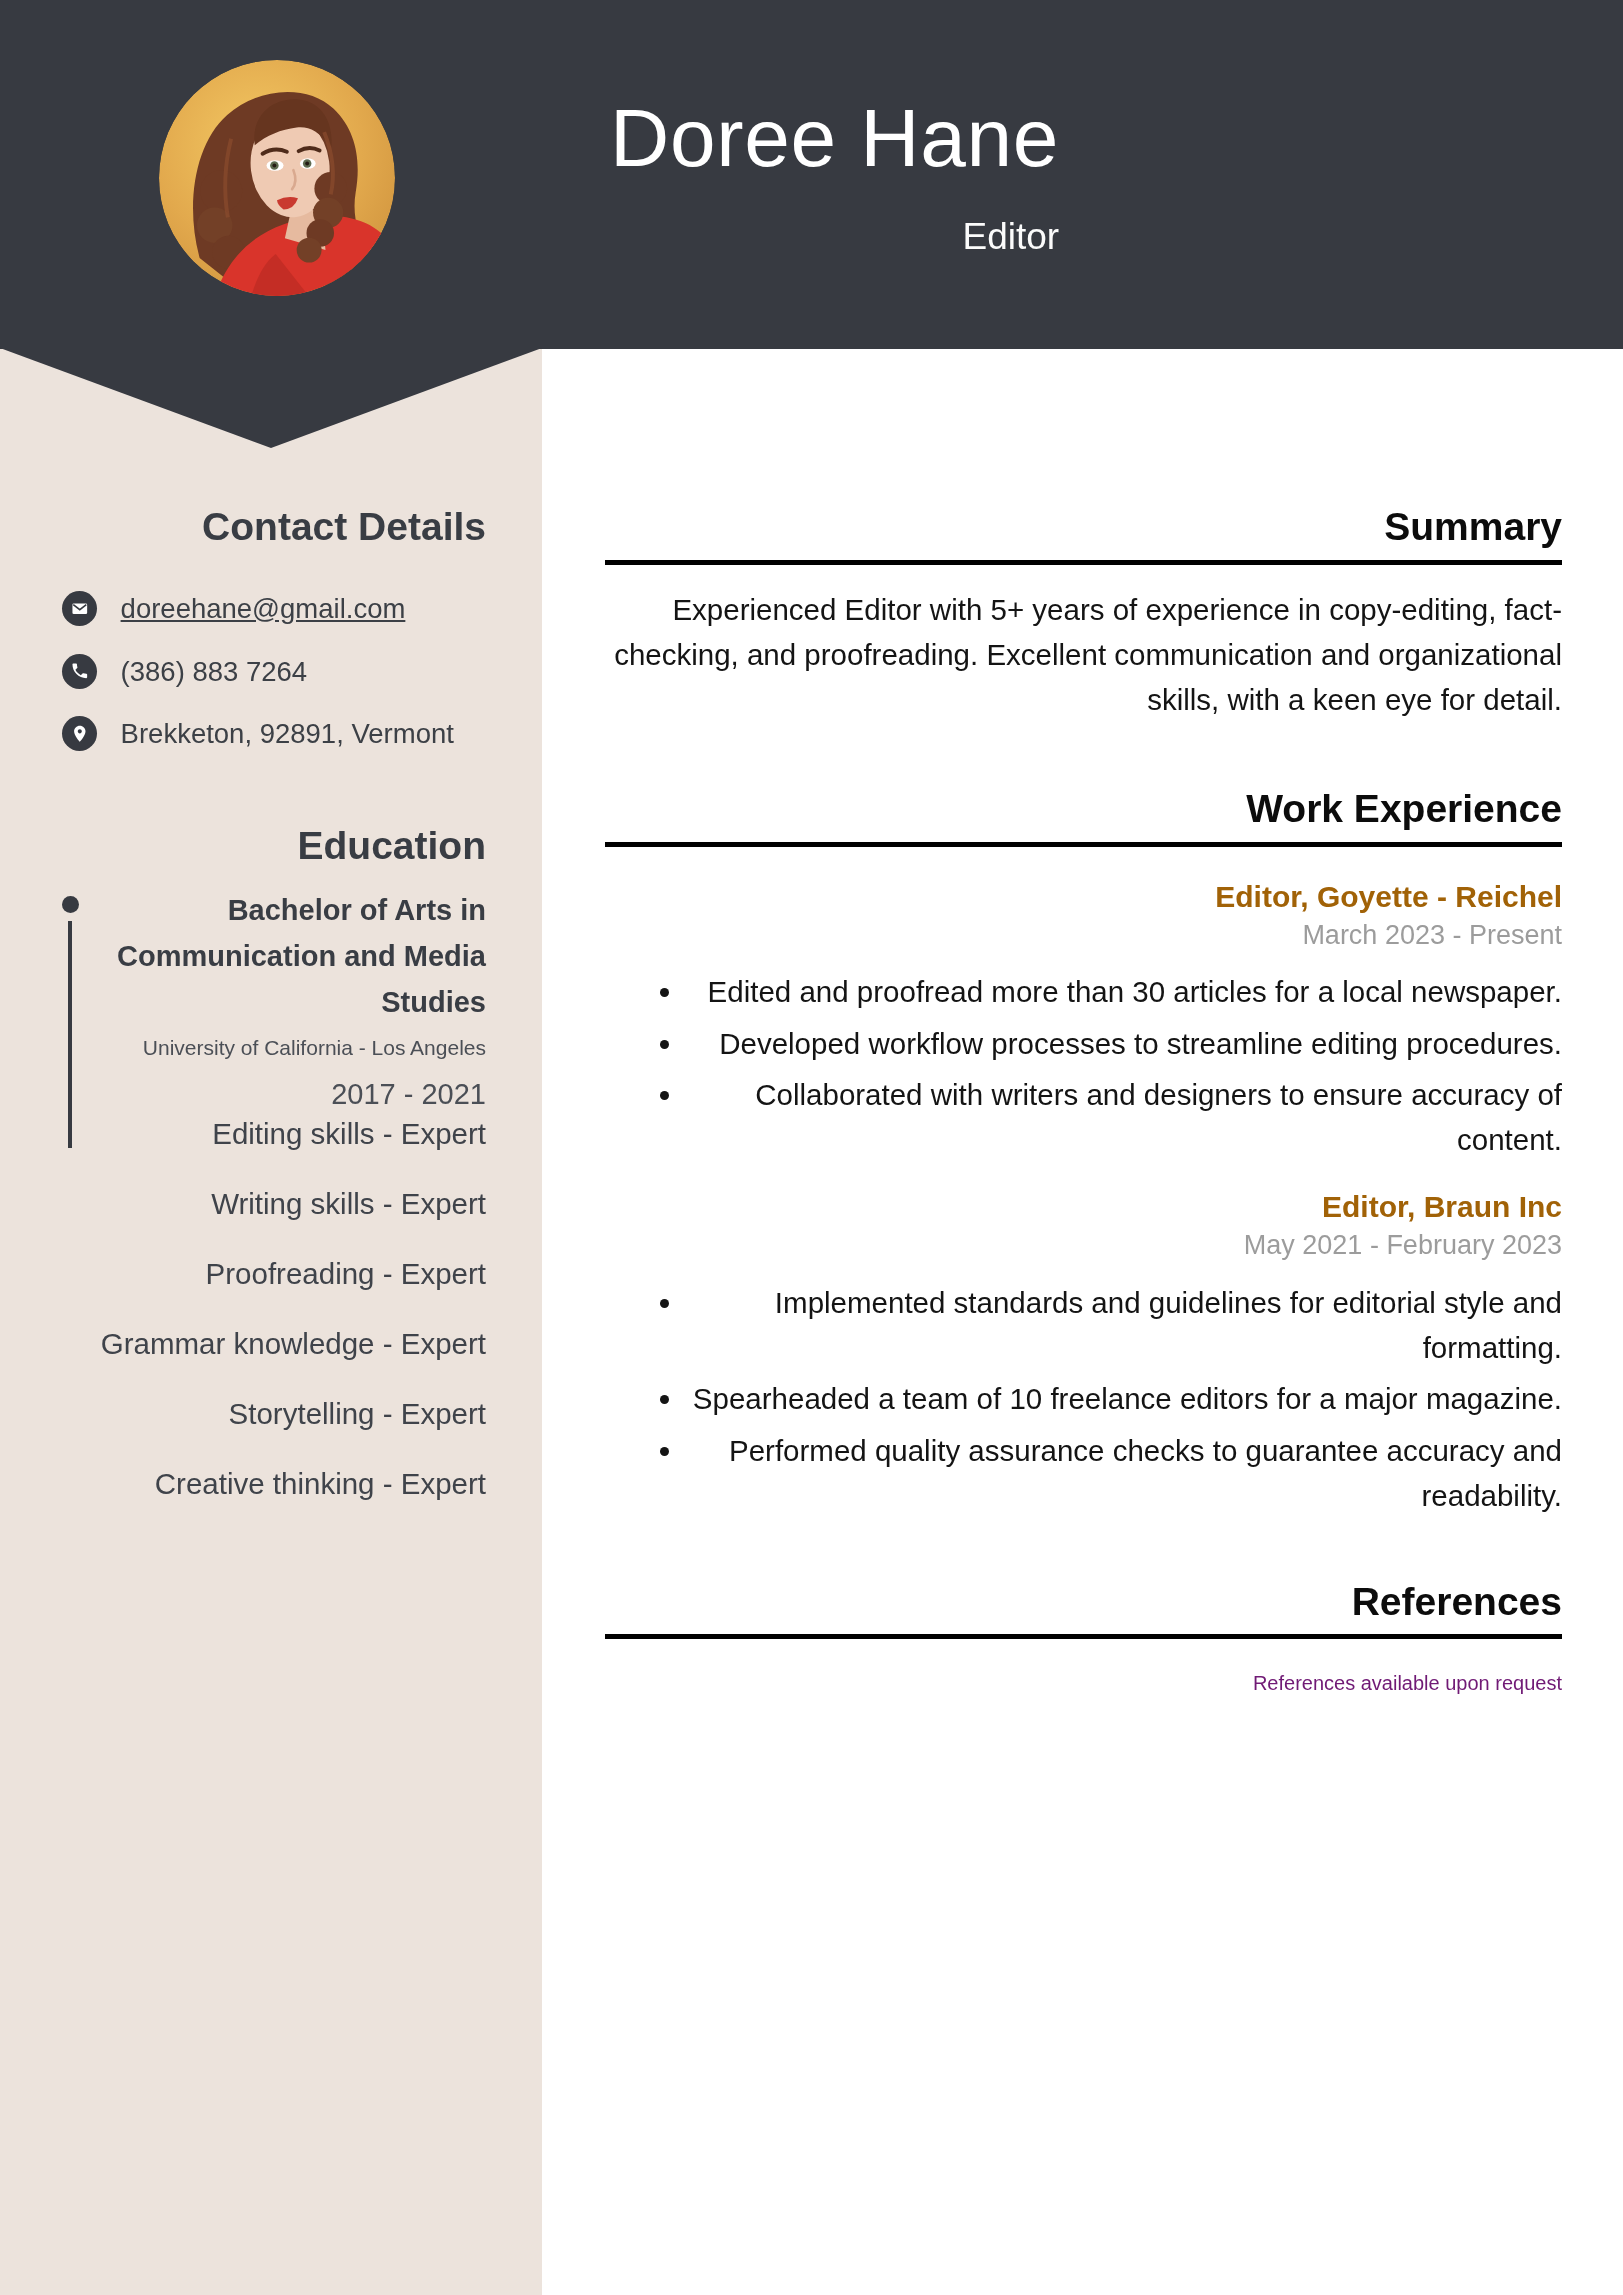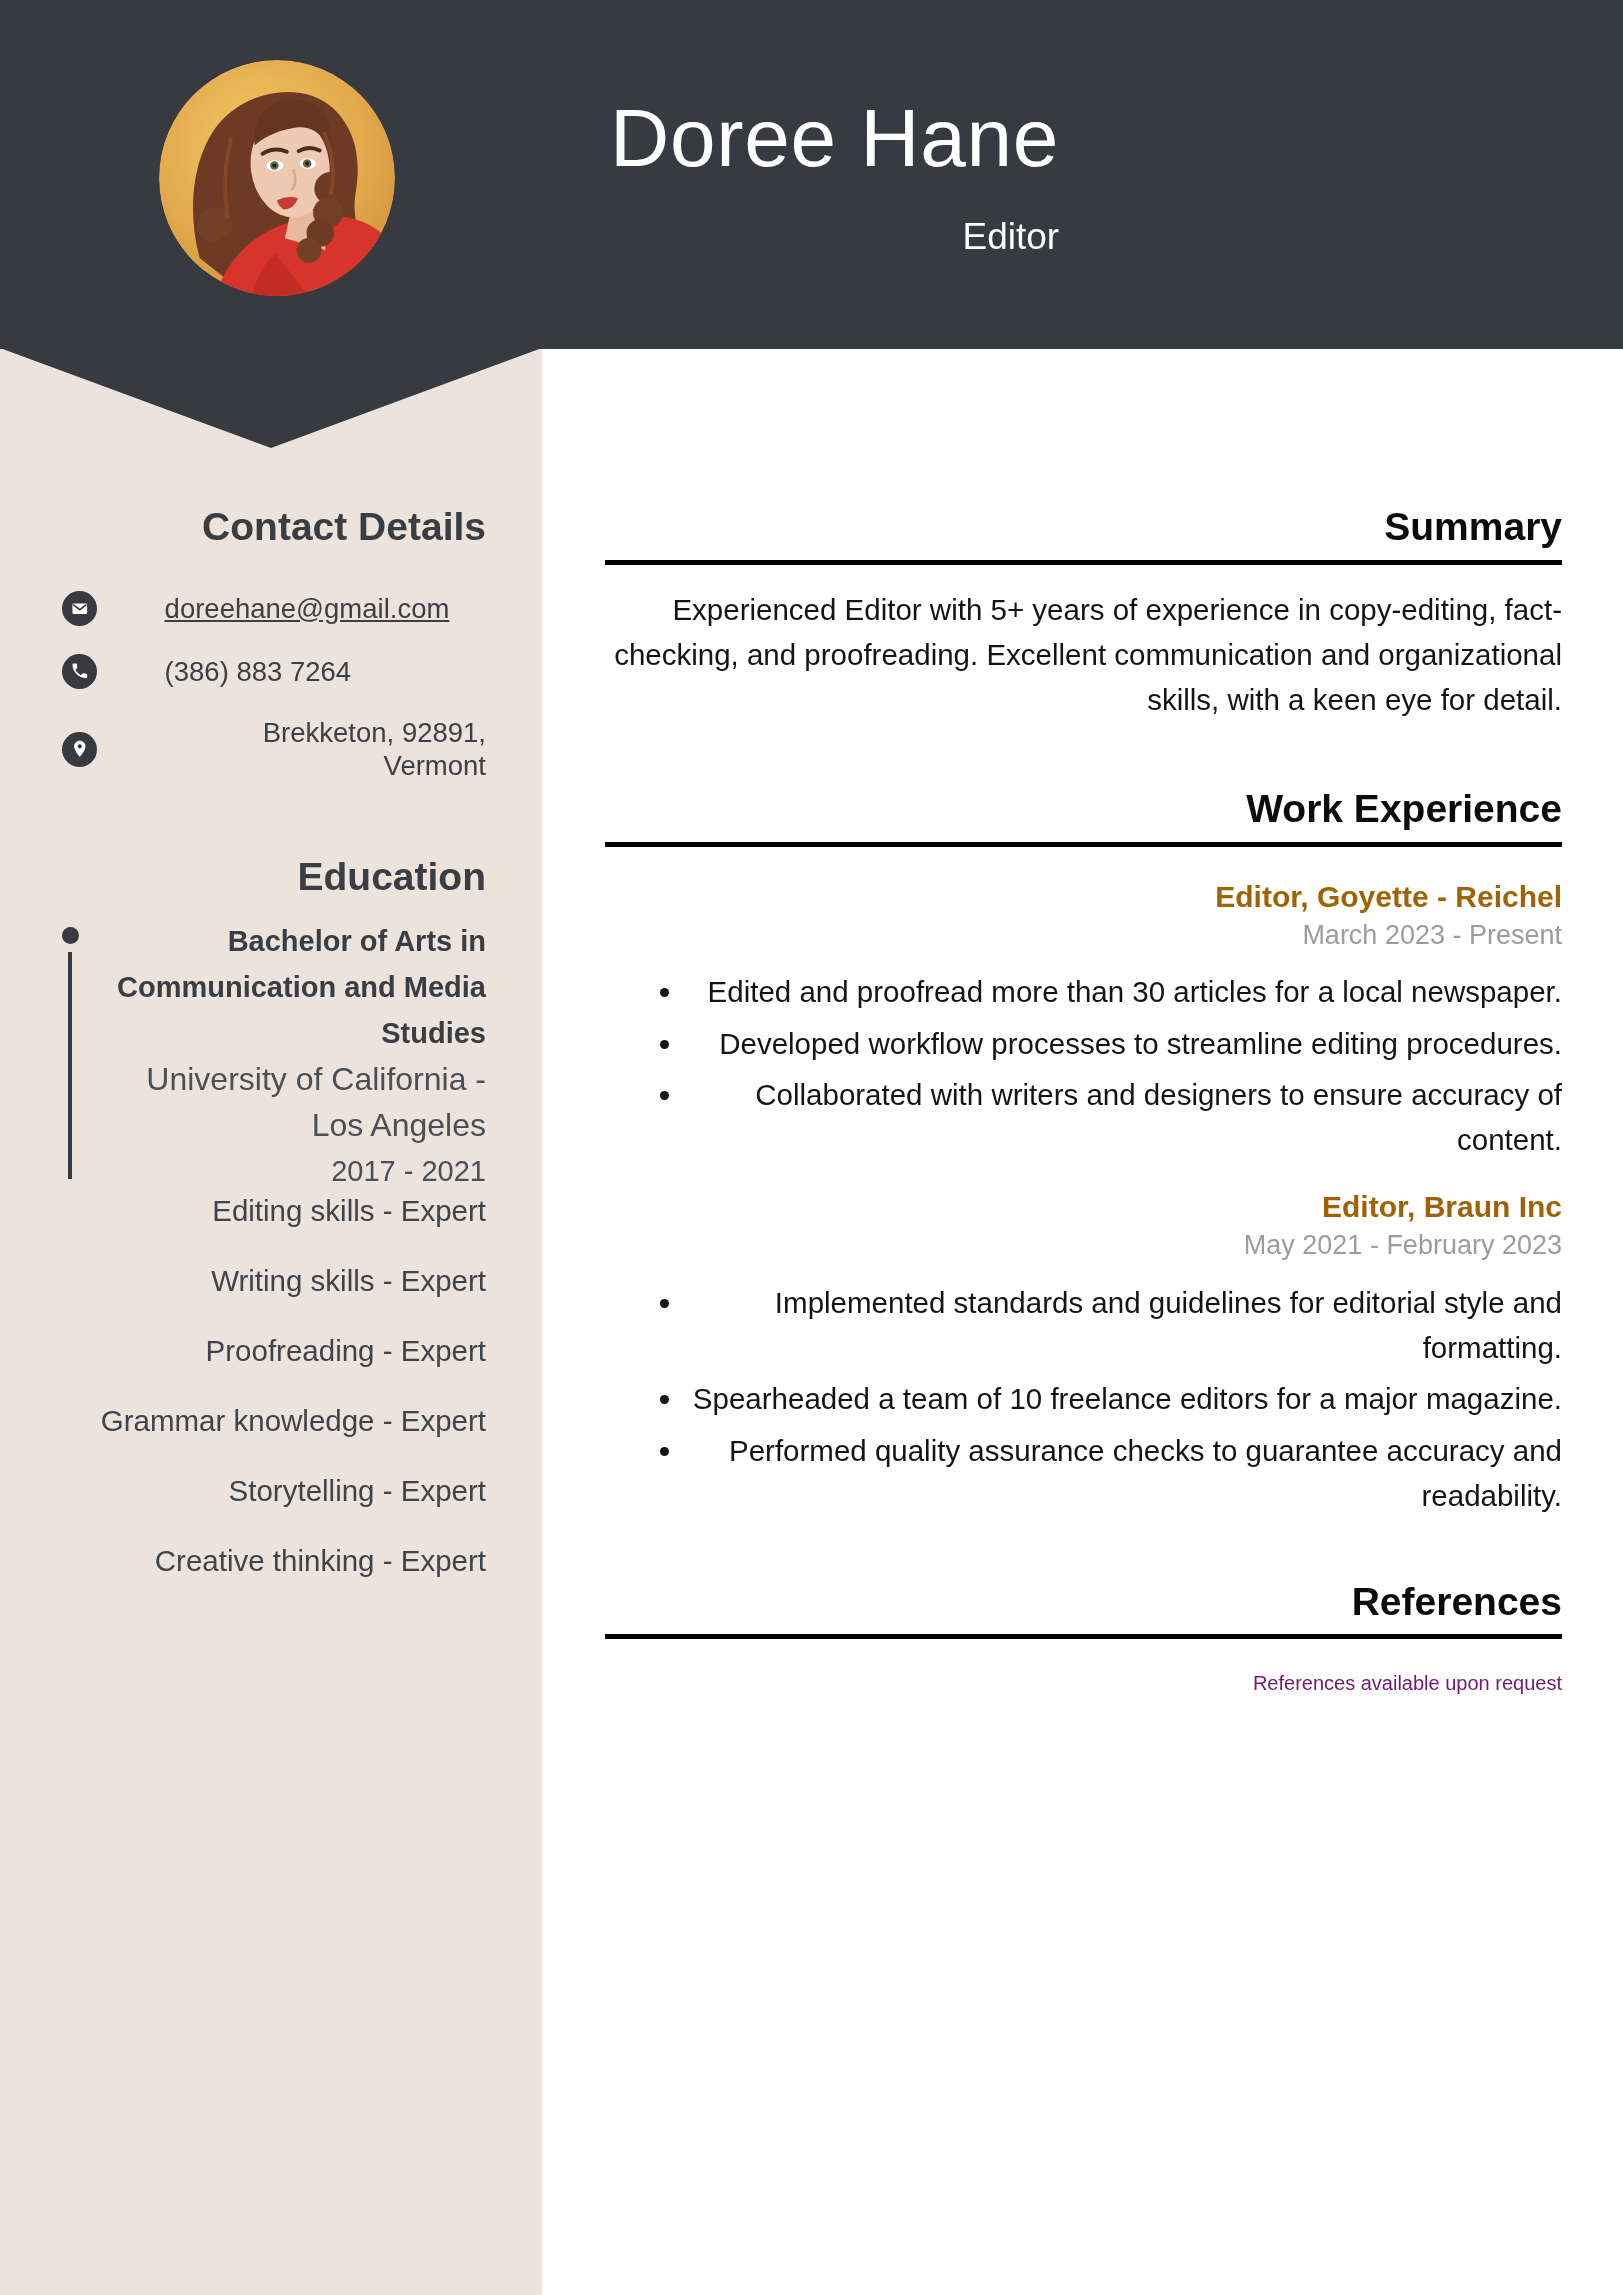--- a/index.html
+++ b/index.html
@@ -17,32 +17,32 @@
   
   .photo-wrap{position:absolute;left:159px;top:60px;width:236px;height:236px;border-radius:50%;overflow:hidden;}
   .photo-wrap svg{display:block;width:236px;height:236px;}
   .name-block{position:absolute;left:610px;top:95px;color:#ffffff;}
   .name{font-size:82px;line-height:85px;font-weight:400;letter-spacing:0.7px;}
   .role-title{font-size:37px;line-height:41px;font-weight:400;margin-top:36px;color:#fbfbfb;}
   
   .sidebar-content{position:absolute;left:62px;top:505px;width:424px;}
   .side-heading{font-size:39px;line-height:43px;font-weight:700;color:#393d44;}
   .contact-list{margin-top:43px;}
-  .contact-row{display:flex;align-items:center;margin-bottom:27.5px;gap:44px;}
+  .contact-row{display:flex;align-items:center;margin-bottom:27.5px;}
   .icon-circle{width:35px;height:35px;border-radius:50%;background:#373a41;flex:0 0 35px;
     display:flex;align-items:center;justify-content:center;margin-right:23.6px;}
   .icon-circle svg{width:19.6px;height:19.6px;display:block;}
   .contact-text{font-size:27.5px;line-height:33px;color:#3c4046;}
   a.contact-text{color:#3c4046;text-decoration:underline;}
   .education-heading{margin-top:73px;margin-bottom:19.6px;}
   .edu-item{position:relative;padding-left:41px;}
   .edu-dot{position:absolute;left:0;top:9.2px;width:17px;height:17px;border-radius:50%;background:#373a41;}
   .edu-line{position:absolute;left:5.9px;top:34px;width:4.6px;height:227px;background:#373a41;}
   .edu-degree{font-size:29px;line-height:46px;font-weight:700;color:#393d44;}
-  .edu-school{font-size:32px;line-height:46px;color:#4b4f56;}
+  .edu-school{font-size:21px;line-height:46px;color:#4b4f56;}
   .edu-dates{font-size:29px;line-height:46px;color:#4b4f56;}
   .skills-heading{margin-top:71px;margin-bottom:33px;}
   .skill-item{font-size:29.5px;line-height:33px;color:#3f434a;margin-bottom:37px;}
   
   .main-content{position:absolute;left:605px;top:505px;width:957px;color:#141414;}
   .main-heading{font-size:39px;line-height:43px;font-weight:700;color:#0c0c0c;
     border-bottom:5.2px solid #000000;padding-bottom:11.8px;}
   .summary-text{margin-top:22px;font-size:29.5px;line-height:45px;color:#141414;}
   .work-section{margin-top:65px;}
   .job{margin-top:31px;}

